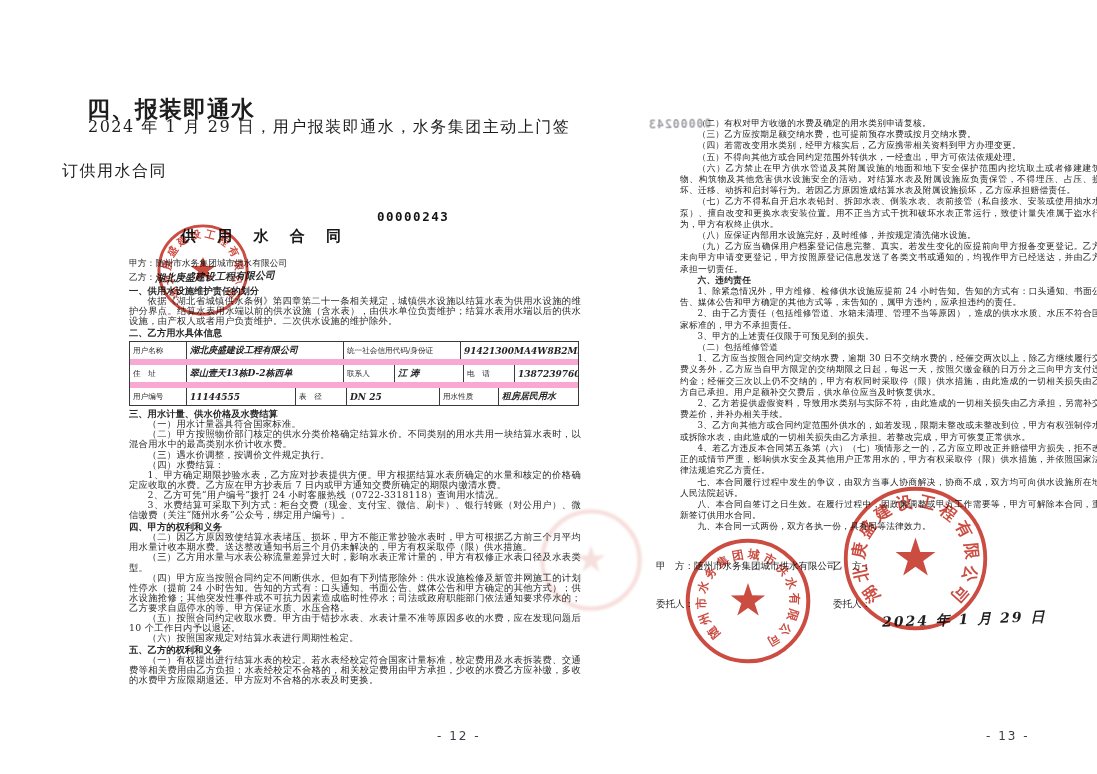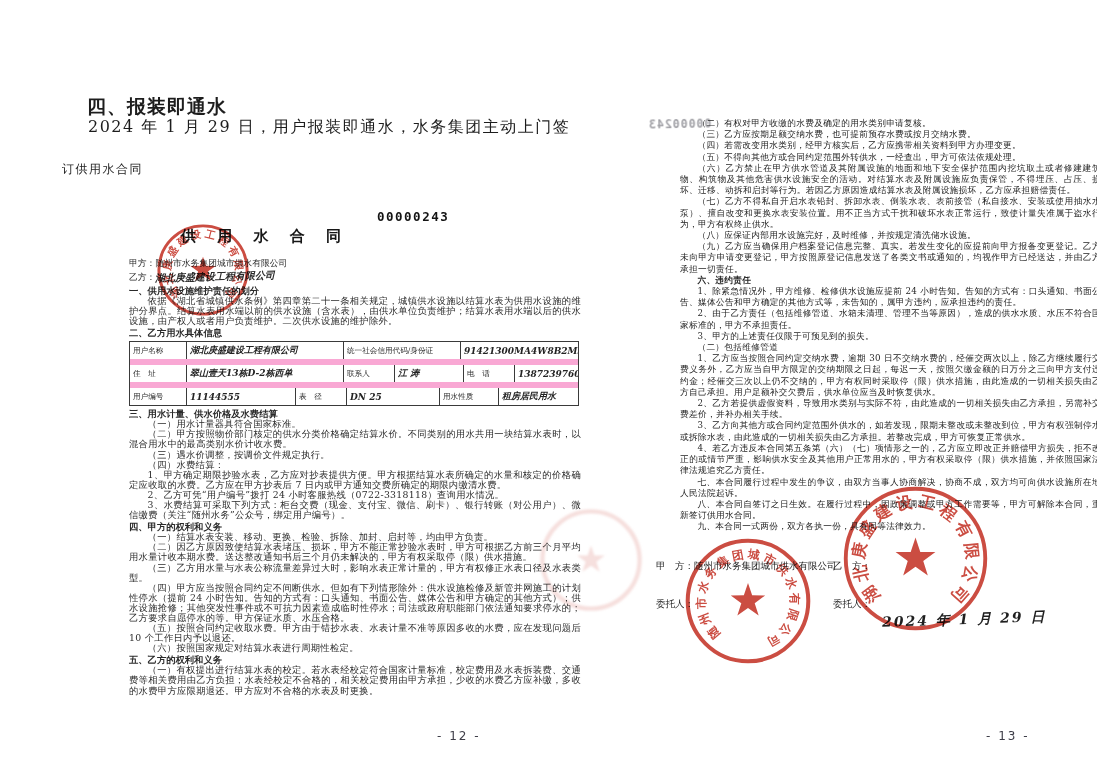--- a/index.html
+++ b/index.html
@@ -1,21 +1,21 @@
 <!DOCTYPE html>
 <html><head>
 <meta charset="utf-8">
 <style>
   html,body{margin:0;padding:0;background:#e8e8e8;}
   .sheet{position:relative;width:1097px;height:774px;background:#ffffff;overflow:hidden;
          font-family:"DejaVu Serif",serif;color:#1d1d1d;}
   
-  .heading{position:absolute;left:87px;top:94px;font-size:19px;font-weight:700;letter-spacing:1px;}
+  .heading{position:absolute;left:87px;top:94px;font-size:23px;font-weight:700;letter-spacing:1px;}
   .intro1{position:absolute;left:88px;top:117px;font-size:16px;letter-spacing:1.5px;}
-  .intro2{position:absolute;left:62px;top:161px;font-size:12px;letter-spacing:1.5px;}
+  .intro2{position:absolute;left:62px;top:161px;font-size:16px;letter-spacing:1.5px;}
   
   .contract{position:absolute;left:129px;top:209px;width:452px;color:#2a2a2a;}
   .serial{margin-left:248px;font-family:"DejaVu Sans Mono",monospace;font-size:12.5px;
           font-weight:700;letter-spacing:1.5px;color:#141414;}
   .c-title{margin:3px 0 11px 52px;font-size:15px;font-weight:700;letter-spacing:8px;color:#161616;}
   .party{font-size:8.8px;line-height:13px;}
   .hwline{display:inline-block;font-style:italic;font-weight:700;font-size:10px;
           transform:rotate(-1.5deg);color:#2b2b2b;}
   .sec-t{font-size:9.3px;font-weight:700;line-height:11px;margin-top:1px;}
   .contract .p{font-size:9.3px;line-height:10.1px;letter-spacing:.3px;text-align:justify;
@@ -116,21 +116,20 @@
     <div class="sec-t">三、用水计量、供水价格及水费结算</div>
     <div class="p">（一）用水计量器具符合国家标准。</div>
     <div class="p">（二）甲方按照物价部门核定的供水分类价格确定结算水价。不同类别的用水共用一块结算水表时，以混合用水中的最高类别水价计收水费。</div>
     <div class="p">（三）遇水价调整，按调价文件规定执行。</div>
     <div class="p">（四）水费结算：</div>
     <div class="p">1、甲方确定期限抄验水表，乙方应对抄表提供方便。甲方根据结算水表所确定的水量和核定的价格确定应收取的水费。乙方应在甲方抄表后 7 日内或甲方通知交费所确定的期限内缴清水费。</div>
     <div class="p">2、乙方可凭“用户编号”拨打 24 小时客服热线（0722-3318118）查询用水情况。</div>
     <div class="p">3、水费结算可采取下列方式：柜台交费（现金、支付宝、微信、刷卡）、银行转账（对公用户）、微信缴费（关注“随州水务”公众号，绑定用户编号）。</div>
 
     <div class="sec-t">四、甲方的权利和义务</div>
-    <div class="p">（一）结算水表安装、移动、更换、检验、拆除、加封、启封等，均由甲方负责。</div>
     <div class="p">（二）因乙方原因致使结算水表堵压、损坏，甲方不能正常抄验水表时，甲方可根据乙方前三个月平均用水量计收本期水费。送达整改通知书后三个月仍未解决的，甲方有权采取停（限）供水措施。</div>
     <div class="p">（三）乙方用水量与水表公称流量差异过大时，影响水表正常计量的，甲方有权修正水表口径及水表类型。</div>
     <div class="p">（四）甲方应当按照合同约定不间断供水。但如有下列情形除外：供水设施检修及新管并网施工的计划性停水（提前 24 小时告知。告知的方式有：口头通知、书面公告、媒体公告和甲方确定的其他方式）；供水设施抢修；其他突发性事件或不可抗力因素造成临时性停水；司法或政府职能部门依法通知要求停水的；乙方要求自愿停水的等。甲方保证水质、水压合格。</div>
     <div class="p">（五）按照合同约定收取水费。甲方由于错抄水表、水表计量不准等原因多收的水费，应在发现问题后 10 个工作日内予以退还。</div>
     <div class="p">（六）按照国家规定对结算水表进行周期性检定。</div>
 
     <div class="sec-t">五、乙方的权利和义务</div>
     <div class="p">（一）有权提出进行结算水表的校定。若水表经校定符合国家计量标准，校定费用及水表拆装费、交通费等相关费用由乙方负担；水表经校定不合格的，相关校定费用由甲方承担，少收的水费乙方应补缴，多收的水费甲方应限期退还。甲方应对不合格的水表及时更换。</div>
   </div>
 

